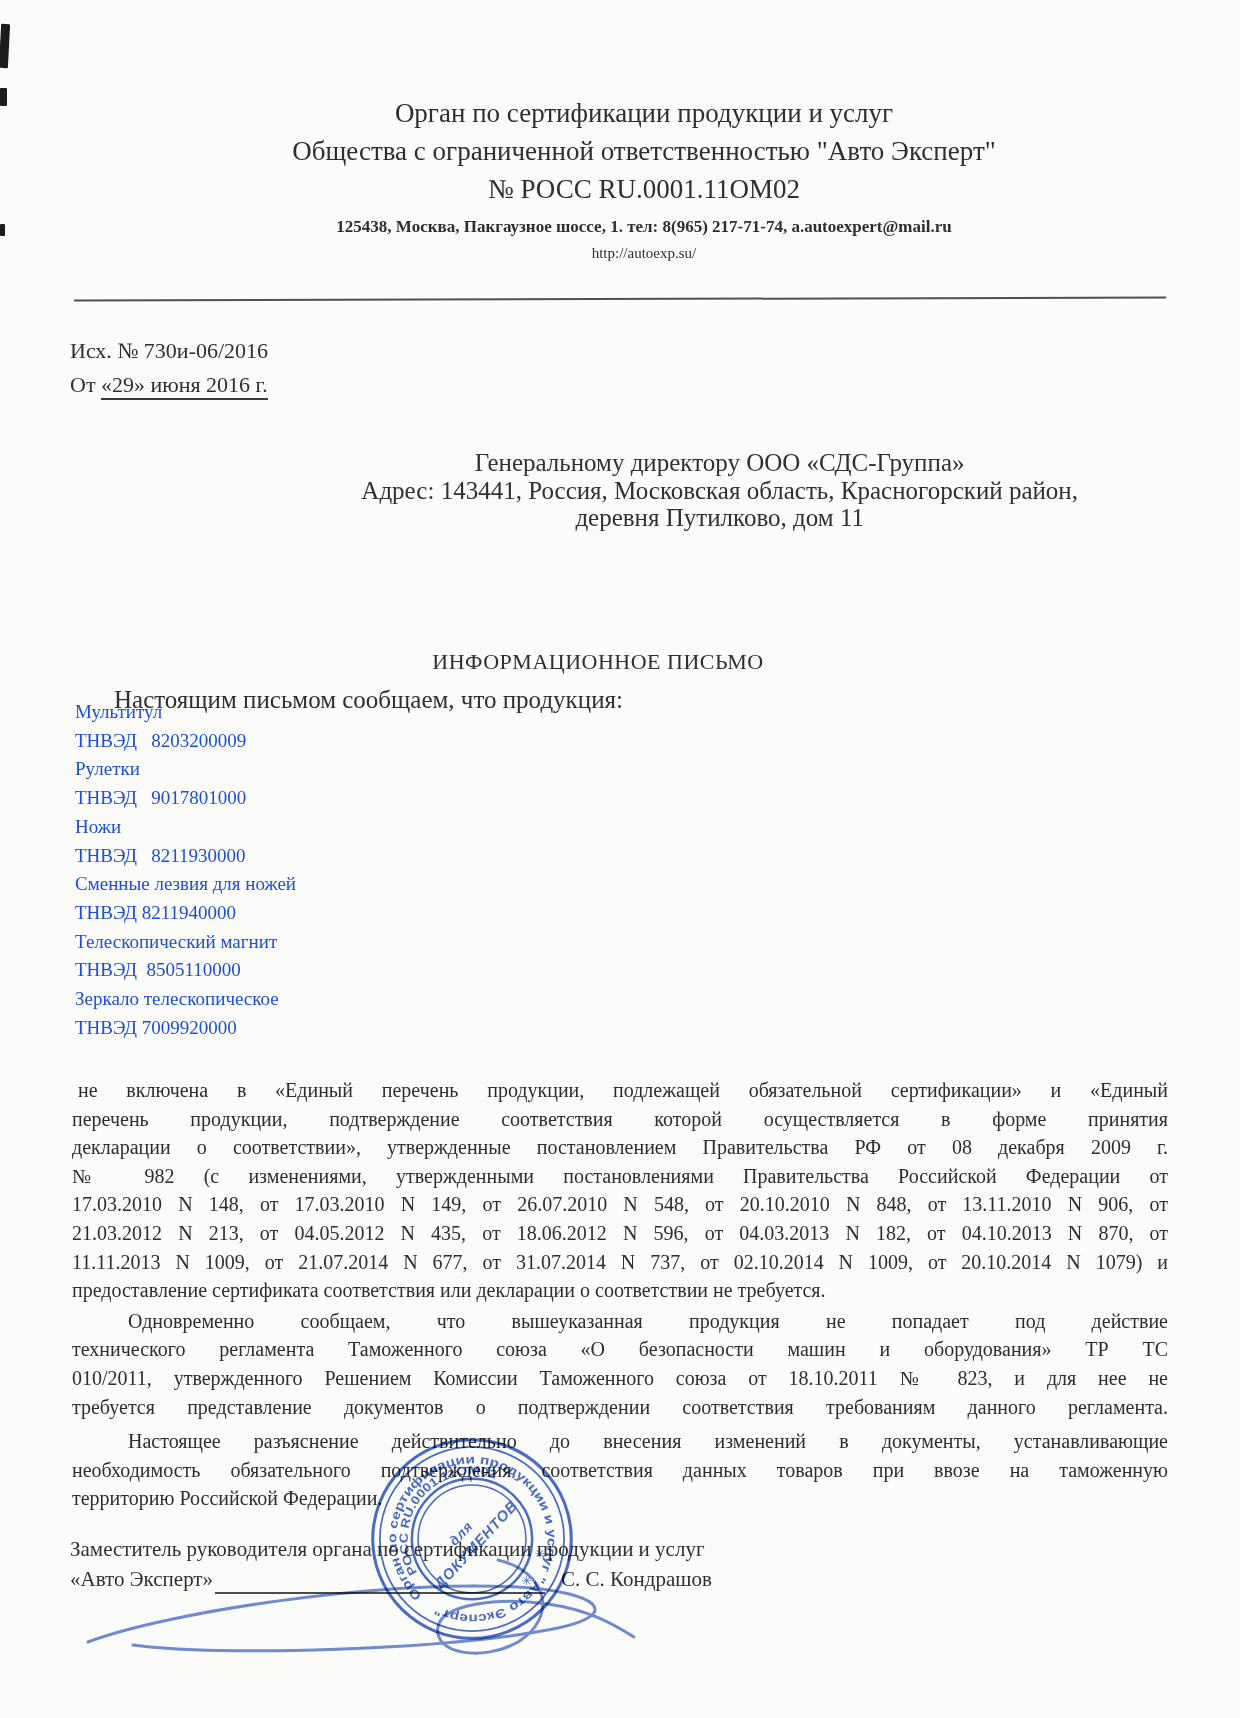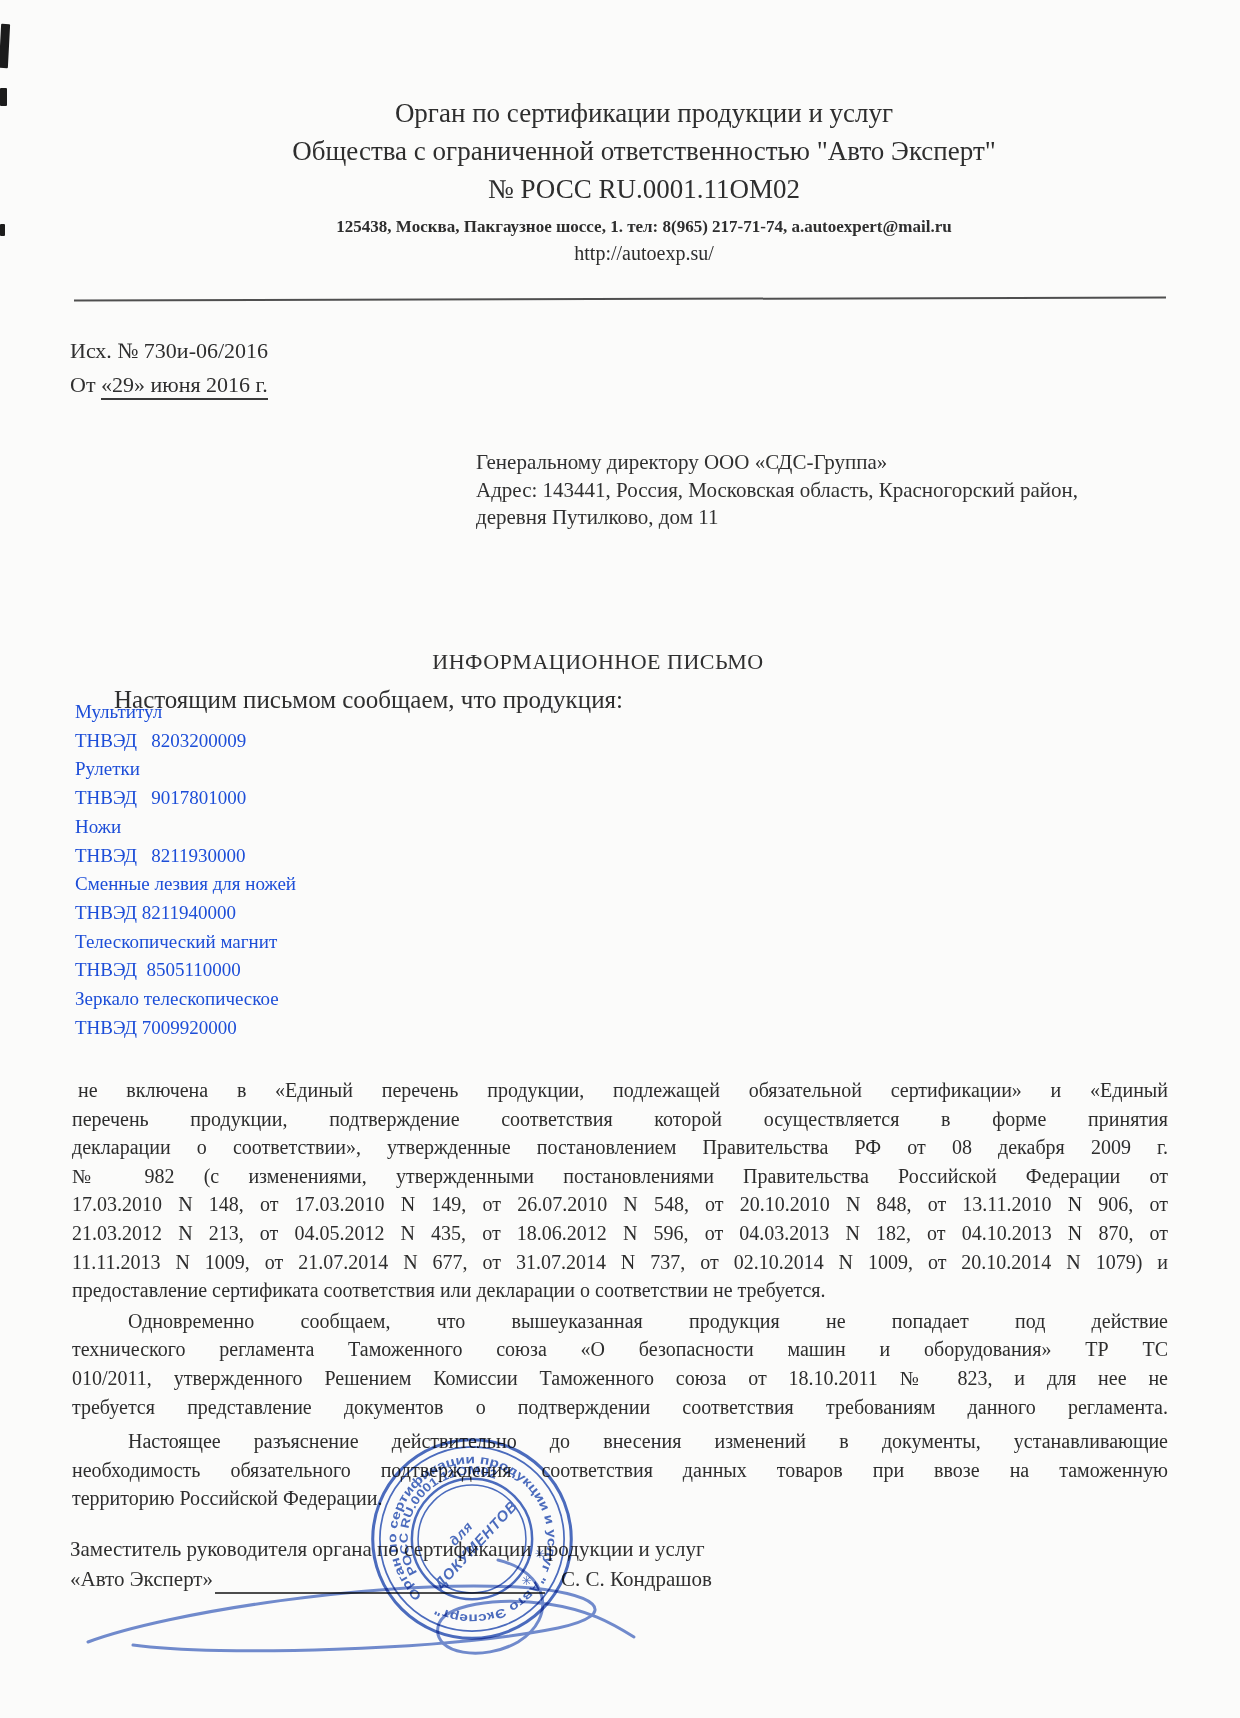--- a/index.html
+++ b/index.html
@@ -15,28 +15,28 @@
   }
   
   .artifact{position:absolute;background:#1c1c1c;border-radius:1px;}
   .a1{left:0;top:24px;width:9px;height:44px;transform:rotate(3deg);}
   .a2{left:0;top:88px;width:7px;height:18px;}
   .a3{left:0;top:224px;width:5px;height:12px;}
 
   .header{position:absolute;top:94px;left:0;right:0;text-align:center;color:#2e2e2e;padding-left:48px;}
   .header-line{font-size:27px;line-height:38px;}
   .h-address{font-size:17px;line-height:27px;margin-top:5px;font-weight:bold;}
-  .h-site{font-size:20px;line-height:27px;}
+  .h-site{font-size:15px;line-height:27px;}
 
   .divider{position:absolute;top:298px;left:74px;width:1092px;border-top:2px solid #4f4f4f;transform:rotate(-0.15deg);}
 
   .ref{position:absolute;top:334px;left:70px;font-size:22px;line-height:34px;color:#2f2f2f;}
   .u-date{border-bottom:2px solid #3a3a3a;padding-bottom:1px;}
 
-  .addressee{position:absolute;top:449px;right:162px;text-align:left;font-size:21px;line-height:27.5px;color:#303030;}
+  .addressee{position:absolute;top:449px;right:162px;text-align:center;font-size:25px;line-height:27.5px;color:#303030;}
 
   .title{position:absolute;top:649px;left:0;right:44px;text-align:center;font-size:22px;letter-spacing:0.5px;color:#2f2f2f;}
 
   .intro{position:absolute;top:686px;left:114px;font-size:25px;color:#2f2f2f;}
 
   .products{position:absolute;top:698px;left:75px;font-size:19px;line-height:28.7px;color:#1d4ed8;}
   .product-code{white-space:pre;}
 
   .body-text{position:absolute;top:1076px;left:72px;width:1096px;font-size:20px;line-height:28.6px;color:#2d2d2d;}
   .jline{text-align:justify;text-align-last:justify;}

